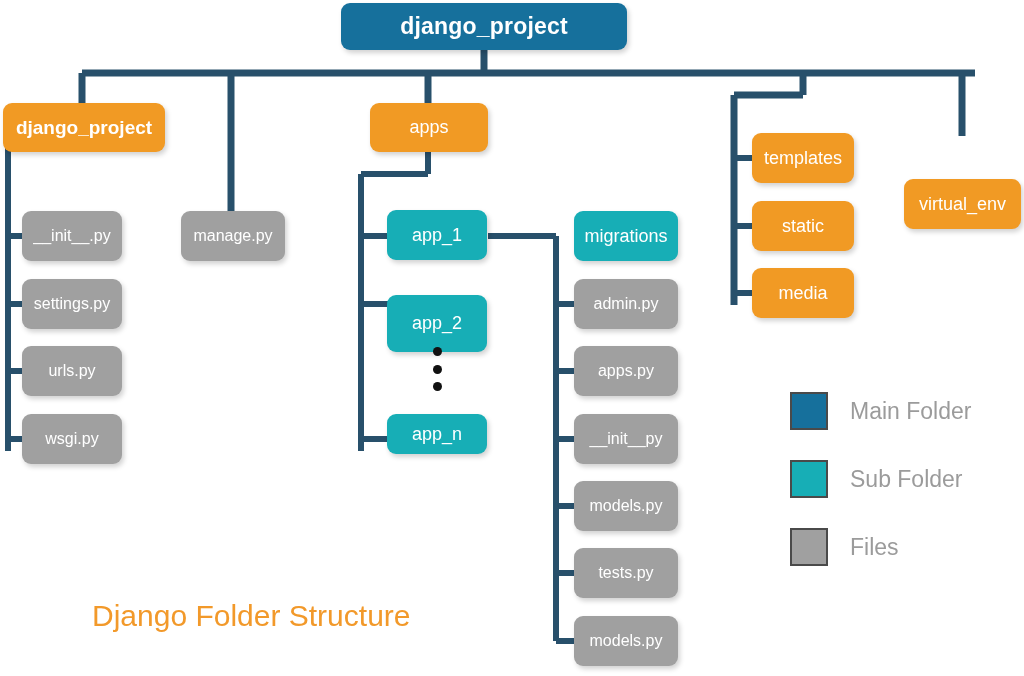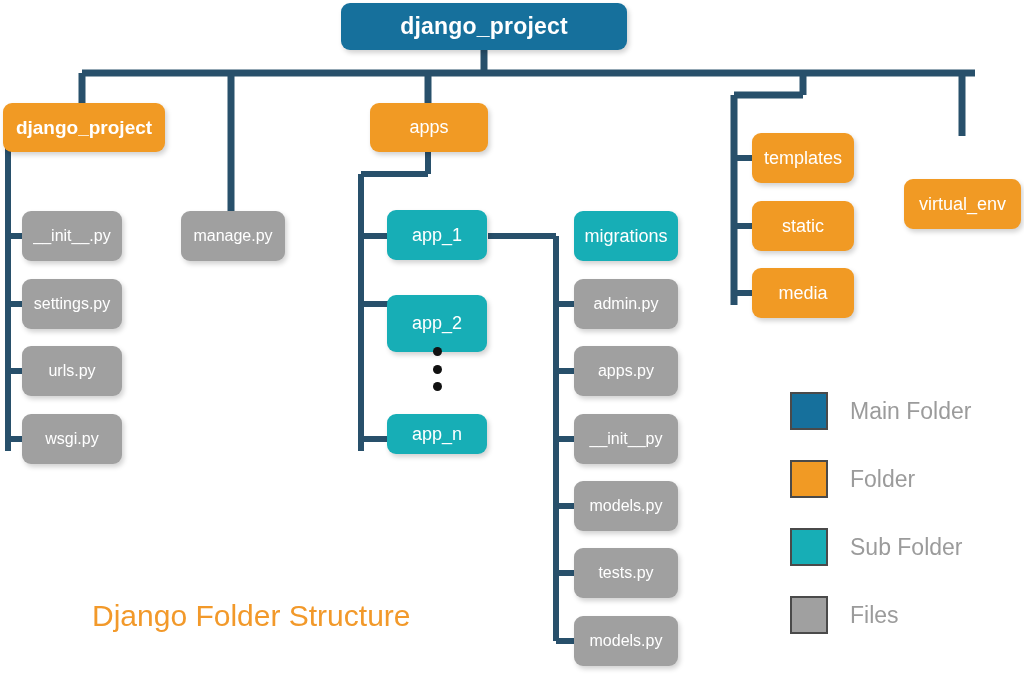--- a/index.html
+++ b/index.html
@@ -165,24 +165,20 @@
   </div>
 
   <div class="title" style="left:92px;top:575px;margin-top:24px;">Django Folder Structure</div>
 
   <div class="legend" style="left:790px;top:388px;">
     <div class="legend-row">
       <span class="swatch" style="background:#16709c;"></span>
       <span class="legend-label">Main Folder</span>
     </div>
     <div class="legend-row">
-      <span class="swatch" style="background:#f19a24;"></span>
-      <span class="legend-label">Folder</span>
-    </div>
-    <div class="legend-row">
       <span class="swatch" style="background:#17aeb6;"></span>
       <span class="legend-label">Sub Folder</span>
     </div>
     <div class="legend-row">
       <span class="swatch" style="background:#a0a0a0;"></span>
       <span class="legend-label">Files</span>
     </div>
   </div>
 
 </div>

